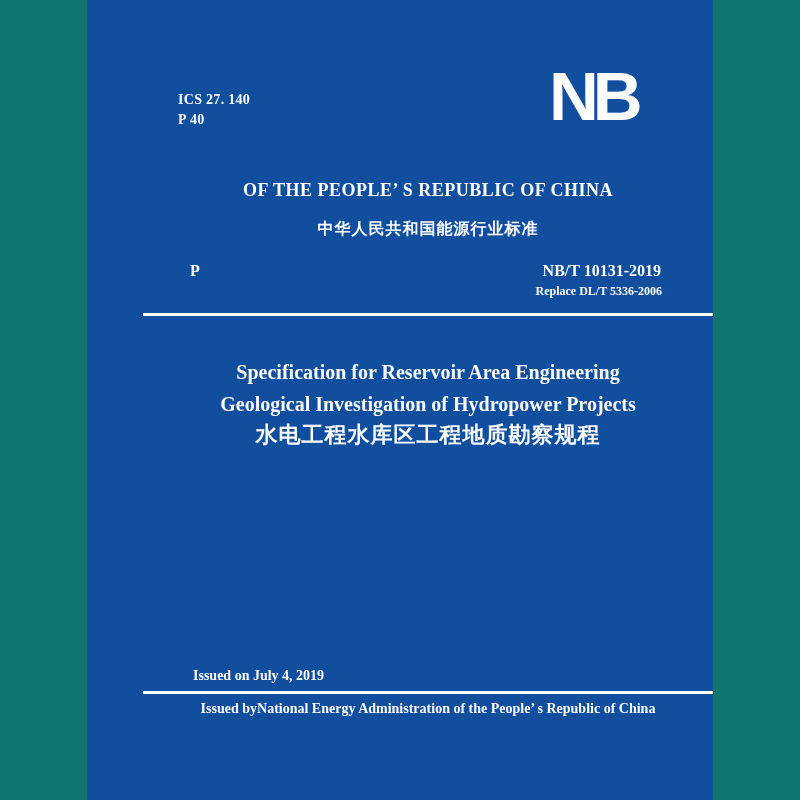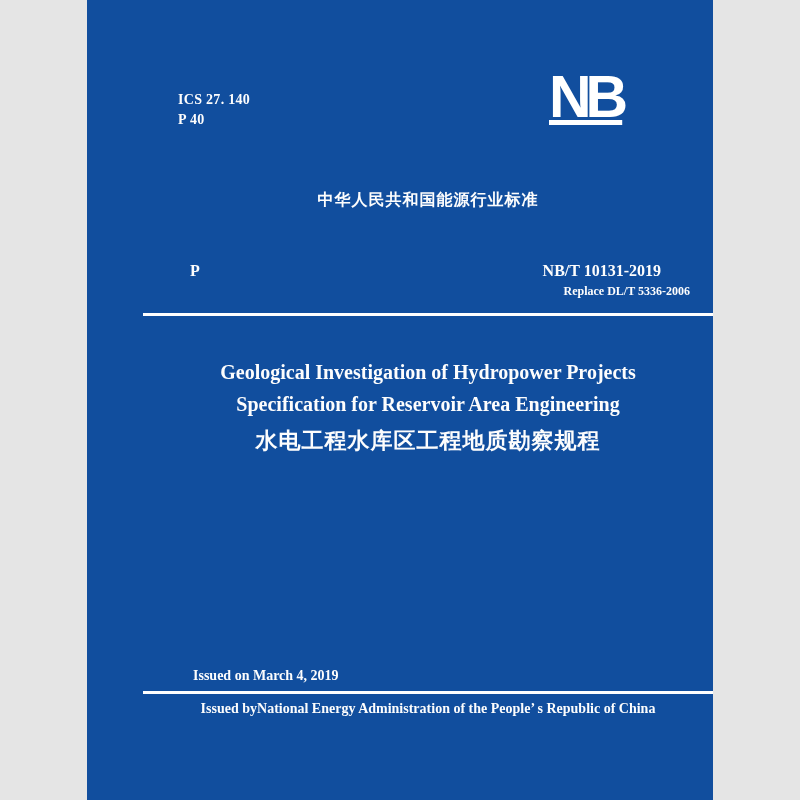--- a/index.html
+++ b/index.html
@@ -7,21 +7,21 @@
     padding: 0;
     width: 800px;
     height: 800px;
     background: #ffffff;
     font-family: "Liberation Serif", serif;
   }
   .page {
     position: relative;
     width: 800px;
     height: 800px;
-    background: #e5e5e5;
+    background: #0f766e;
     overflow: hidden;
   }
   .cover {
     position: absolute;
     left: 87px;
     top: 0;
     width: 626px;
     height: 800px;
     background: #114e9e;
     color: #fdfdfd;
@@ -34,25 +34,24 @@
     font-weight: bold;
     line-height: 20px;
     letter-spacing: 0.3px;
   }
   .nb-logo {
     position: absolute;
     left: 462px;
     top: 58px;
     font-family: "Liberation Sans", sans-serif;
     font-weight: bold;
-    font-size: 59px;
+    font-size: 69px;
     line-height: 78px;
     letter-spacing: -6px;
     color: #ffffff;
-    text-decoration: underline;
   }
   .column {
     position: absolute;
     left: 56px;
     right: 0;
     top: 0;
     bottom: 0;
   }
   .std-block {
     position: absolute;
@@ -84,21 +83,21 @@
     justify-content: space-between;
     font-size: 16px;
     font-weight: bold;
   }
   .replace-line {
     position: absolute;
     top: 284px;
     left: 0;
     width: 100%;
     box-sizing: border-box;
-    padding-right: 23px;
+    padding-right: 51px;
     text-align: right;
     font-size: 12px;
     font-weight: bold;
   }
   .rule {
     position: absolute;
     left: 0;
     width: 100%;
     height: 3px;
     background: #ffffff;
@@ -113,21 +112,21 @@
     text-align: center;
     font-weight: bold;
   }
   .title-en {
     font-size: 20px;
     line-height: 32px;
   }
   .title-zh {
     font-size: 22px;
     line-height: 30px;
-    margin-top: 6px;
+    margin-top: 0;
     letter-spacing: 1px;
   }
   .dates-row {
     position: absolute;
     top: 668px;
     left: 0;
     width: 100%;
     box-sizing: border-box;
     padding: 0 53px 0 50px;
     display: flex;
@@ -155,40 +154,41 @@
     <div class="ics-block">
       <div>ICS 27. 140</div>
       <div>P 40</div>
     </div>
 
     <div class="nb-logo">NB</div>
 
     <div class="column">
 
       <div class="std-block">
+        <div class="std-en">OF THE PEOPLE’ S REPUBLIC OF CHINA</div>
         <div class="std-zh">中华人民共和国能源行业标准</div>
       </div>
 
       <div class="pn-row">
         <span>P</span>
         <span>NB/T 10131-2019</span>
       </div>
 
       <div class="replace-line">Replace DL/T 5336-2006</div>
 
       <div class="rule rule-top"></div>
 
       <div class="title-block">
+        <div class="title-en">Specification for Reservoir Area Engineering</div>
         <div class="title-en">Geological Investigation of Hydropower Projects</div>
-        <div class="title-en">Specification for Reservoir Area Engineering</div>
         <div class="title-zh">水电工程水库区工程地质勘察规程</div>
       </div>
 
       <div class="dates-row">
-        <span>Issued on March 4, 2019</span>
+        <span>Issued on July 4, 2019</span>
       </div>
 
       <div class="rule rule-bottom"></div>
 
       <div class="issued-by-row">
         <span>Issued by</span>
         <span>National Energy Administration of the People’ s Republic of China</span>
       </div>
 
     </div>

